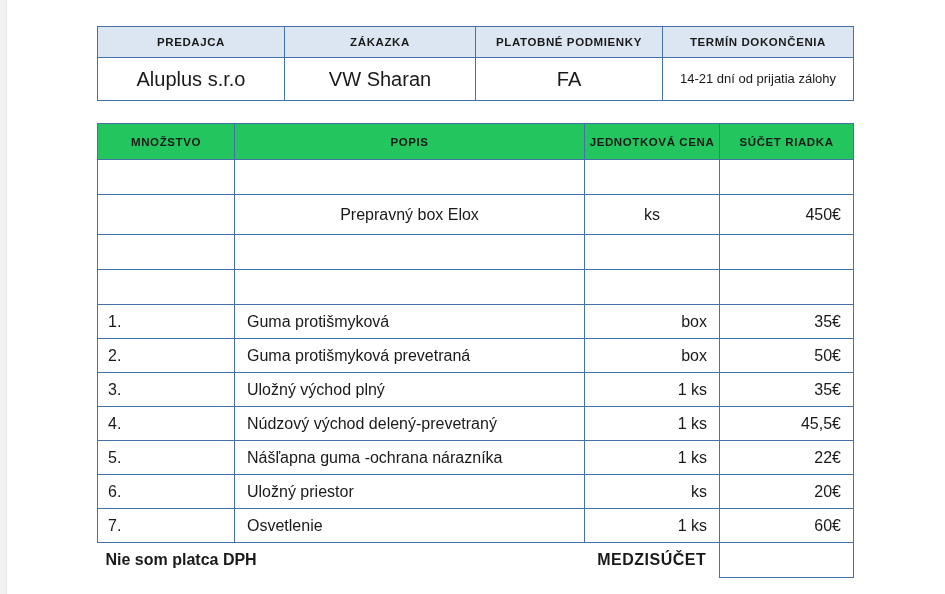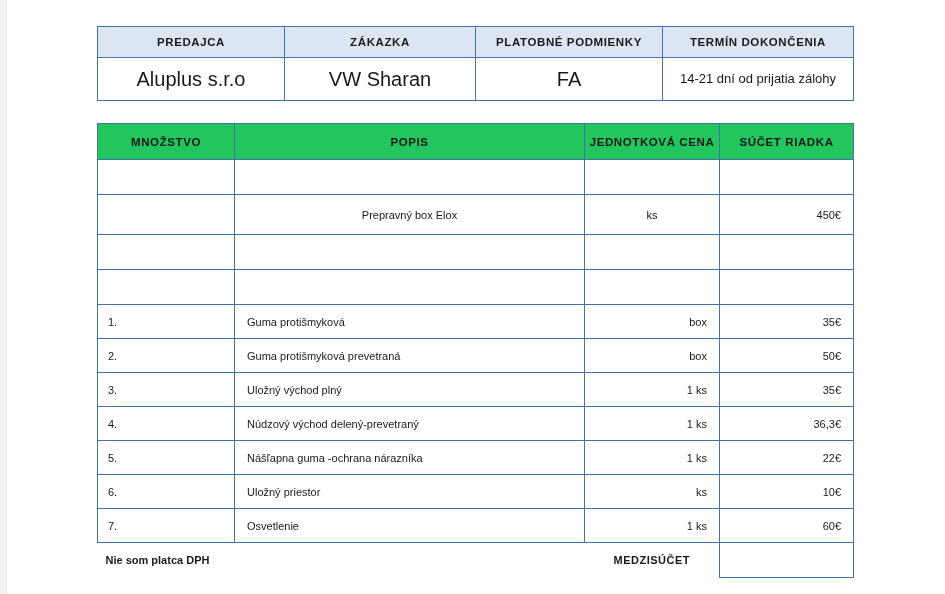--- a/index.html
+++ b/index.html
@@ -78,21 +78,21 @@
     background: #22c55e;
     height: 35px;
     text-align: center;
     font-size: 11.5px;
     font-weight: bold;
     letter-spacing: 0.6px;
     color: #1a1a1a;
   }
   .items td {
     height: 33px;
-    font-size: 11px;
+    font-size: 16px;
     color: #1a1a1a;
   }
   .items td.num {
     padding-left: 10px;
     text-align: left;
   }
   .items td.desc {
     padding-left: 12px;
     text-align: left;
   }
@@ -230,35 +230,35 @@
         <td class="num">3.</td>
         <td class="desc">Uložný východ plný</td>
         <td class="unit sum">1 ks</td>
         <td class="sum">35€</td>
       </tr>
 
       <tr>
         <td class="num">4.</td>
         <td class="desc">Núdzový východ delený-prevetraný</td>
         <td class="unit sum">1 ks</td>
-        <td class="sum">36,3€</td>
+        <td class="sum">45,5€</td>
       </tr>
 
       <tr>
         <td class="num">5.</td>
         <td class="desc">Nášľapna guma -ochrana nárazníka</td>
         <td class="unit sum">1 ks</td>
         <td class="sum">22€</td>
       </tr>
 
       <tr>
         <td class="num">6.</td>
         <td class="desc">Uložný priestor</td>
         <td class="unit sum">ks</td>
-        <td class="sum">10€</td>
+        <td class="sum">20€</td>
       </tr>
 
       <tr>
         <td class="num">7.</td>
         <td class="desc">Osvetlenie</td>
         <td class="unit sum">1 ks</td>
         <td class="sum">60€</td>
       </tr>
 
       <tr class="footer-row">

